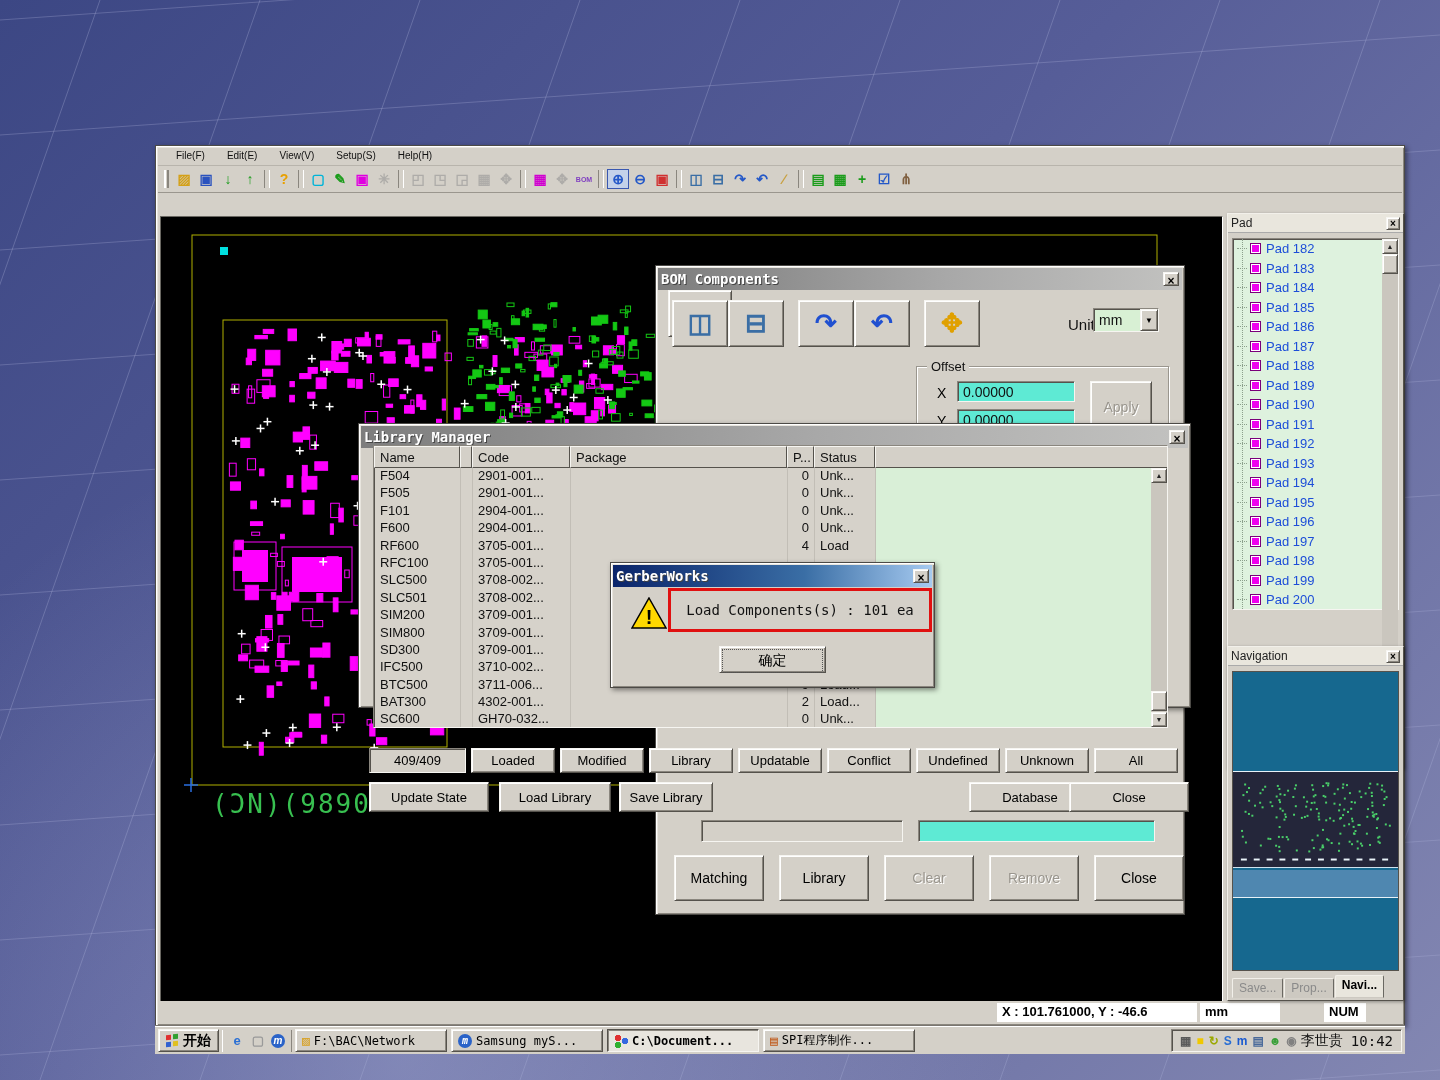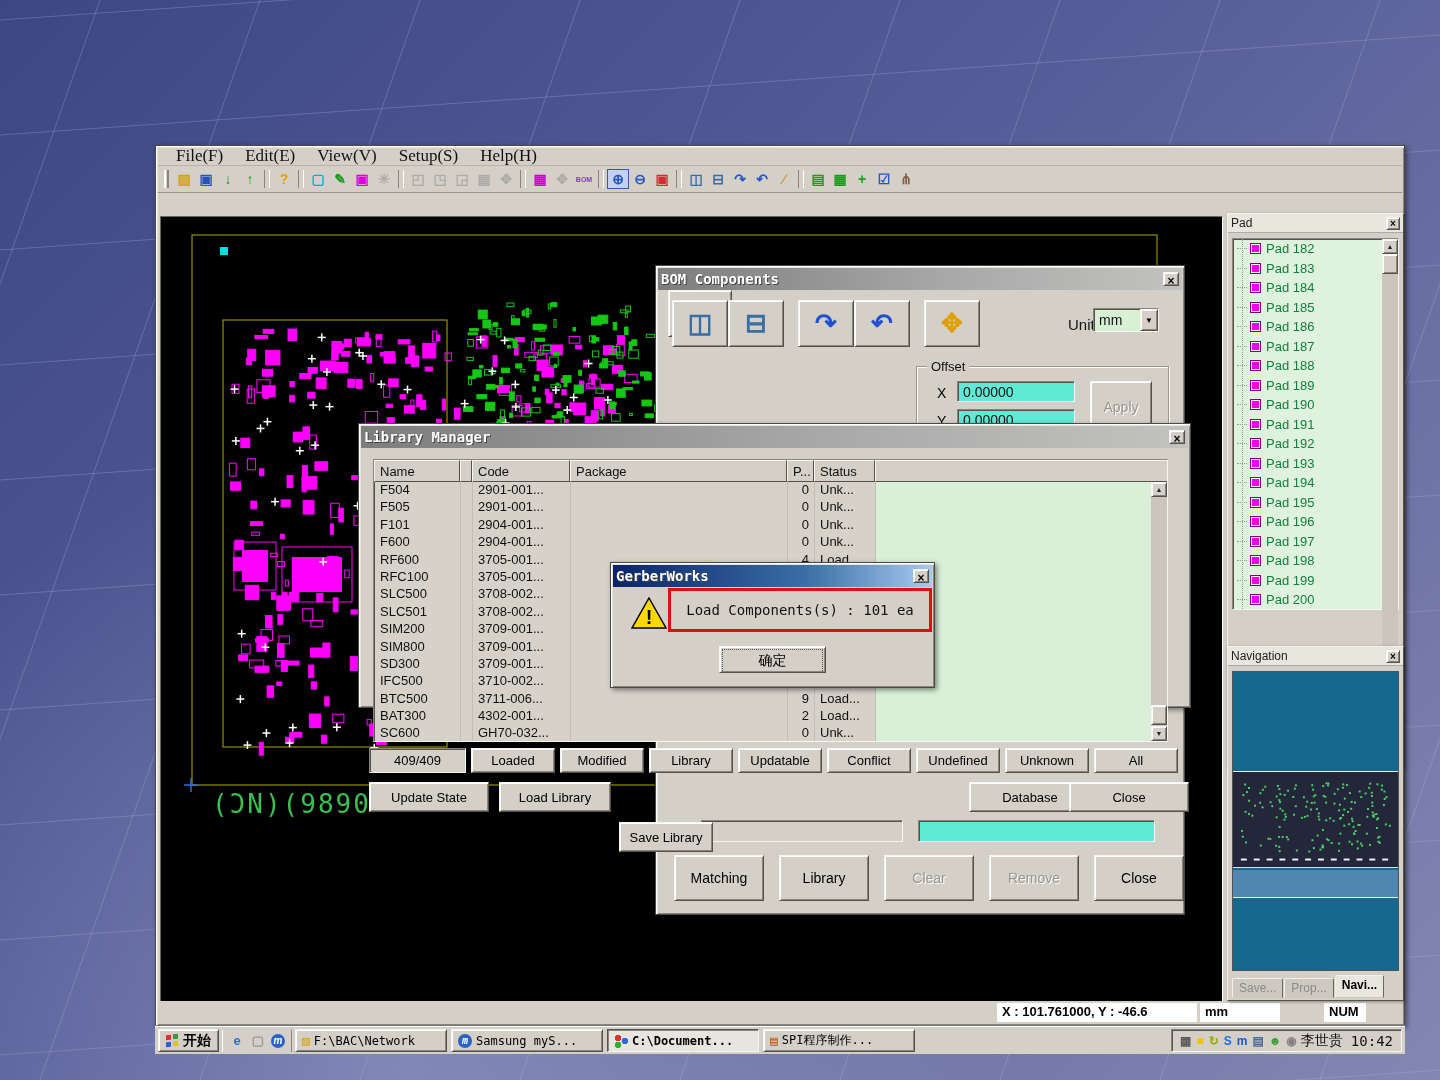--- a/index.html
+++ b/index.html
@@ -26,21 +26,21 @@
 .wbtns{display:flex;gap:2px}
 .wbtn{width:18px;height:15px;font-size:10px;line-height:11px;font-weight:bold;color:#000;position:relative}
 .wbtn.min::before{content:"_";position:absolute;left:4px;top:-2px}
 .wbtn.res::before{content:"\25A1";position:absolute;left:3px;top:1px;font-size:9px}
 .wbtn.cls::before,.xbtn::before{content:"\00D7";font-size:12px;line-height:10px}
 .xbtn{width:16px;height:14px;font-weight:bold}
 .xbtn-sm{width:14px;height:13px;font-weight:bold;font-size:10px}
 .xbtn-sm::before{content:"\00D7"}
 
 #menubar{height:20px;display:flex;align-items:center;padding-left:10px;gap:6px;border-bottom:1px solid #b8b4ac;margin:0 2px}
-.menu-item{font-family:Liberation Serif, serif;font-size:17px;padding:1px 8px;color:#111}
+.menu-item{font-family:Liberation Sans, sans-serif;font-size:10px;padding:1px 8px;color:#111}
 #toolbar{height:27px;display:flex;align-items:center;padding-left:4px;margin:0 2px;border-bottom:1px solid #9a968e;background:#d4d0c8}
 .grip{width:5px;height:18px;border-left:2px solid #fff;border-right:2px solid #8a867e;margin:0 4px 0 2px}
 .tbi{width:22px;height:20px;display:inline-flex;align-items:center;justify-content:center;font-size:14px;font-weight:bold}
 .tbi.sm{font-size:7px;letter-spacing:0}
 .tbi.dis{opacity:.55;filter:grayscale(1)}
 .tbi.act{border:1px solid #3a58b0;background:#c4d2ea}
 .tsep{width:6px;height:18px;border-left:1px solid #8a867e;border-right:1px solid #fff;margin:0 3px}
 
 #canvas{position:absolute;left:4px;top:70px;width:1063px;height:788px;background:#000;border:1px solid;border-color:#6a6862 #fff #fff #6a6862}
 #pcbsvg{width:100%;height:100%}
@@ -52,21 +52,21 @@
 
 .panel{position:absolute;background:#d4d0c8;border:1px solid;border-color:#f2f0ea #55524c #55524c #f2f0ea;box-shadow:1px 1px 3px rgba(0,0,0,.35)}
 #padpanel{left:1071px;top:67px;width:177px;height:556px;z-index:1}
 #navpanel{left:1071px;top:500px;width:177px;height:355px;z-index:1}
 .ptitle{height:19px;display:flex;align-items:center;justify-content:space-between;padding:1px 3px;background:#e9e6dd;border-bottom:1px solid #aaa;font-size:12px;color:#222}
 .padlist{position:absolute;left:4px;right:4px;top:24px;height:372px;background:#def2de;overflow:hidden}
 .padlist::before{content:"";position:absolute;left:9px;top:0;bottom:0;border-left:1px dotted #8ca08c}
 .pitem{height:19.5px;display:flex;align-items:center;padding-left:4px;position:relative}
 .pconn{width:10px;border-top:1px dotted #8ca08c;margin-right:3px}
 .psq{width:11px;height:11px;background:#ee00ee;border:1px solid #7a007a;box-shadow:inset 0 0 0 1px #fff;margin-right:5px}
-.plabel{font-size:13px;color:#15803d}
+.plabel{font-size:13px;color:#1d4ed8}
 .vscroll{position:absolute;right:0;top:0;bottom:0;width:16px;background:#cac6be}
 .sbtn{position:absolute;left:0;width:16px;height:15px;font-size:7px;display:flex;align-items:center;justify-content:center;color:#222}
 .sbtn.up::before{content:"\25B2"}
 .sbtn.dn::before{content:"\25BC"}
 .sthumb{position:absolute;left:0;width:16px;height:20px}
 .tabrow{position:absolute;left:2px;right:2px;bottom:2px;height:23px;display:flex;align-items:flex-end;gap:1px;padding-left:2px}
 .ptab{height:20px;padding:2px 6px;font-size:12px;color:#8a8a8a;background:#cdc9c1;border:1px solid;border-color:#f2f0ea #6a6862 #cdc9c1 #f2f0ea;border-radius:2px 2px 0 0;white-space:nowrap}
 .ptab.on{height:23px;background:#e9e6dd;color:#000;font-weight:bold}
 .navbody{position:absolute;left:4px;right:4px;top:24px;height:300px;background:#16688f;overflow:hidden;border:1px solid #55524c}
 .nvband{position:absolute;left:0;right:0}
@@ -91,21 +91,21 @@
 .ddbtn{width:18px;height:100%;display:flex;align-items:center;justify-content:center}
 .ddbtn::before{content:"\25BC";font-size:8px}
 .grpbox{position:absolute;border:1px solid #9a968e;box-shadow:1px 1px 0 #fff,inset 1px 1px 0 #fff}
 .grplab{position:absolute;top:-8px;left:10px;background:#d4d0c8;padding:0 4px;font-size:13px;color:#111}
 .greenfield{background:#5eead4;font-size:14px;color:#111;padding:2px 5px}
 #bom-btnrow{position:absolute;left:18px;bottom:13px;display:flex;gap:15px}
 #bom-btnrow .btn{width:90px;height:46px;font-size:14px}
 .btn.dis{color:#9a968e;text-shadow:1px 1px 0 #fff}
 
 
-#libtable{position:absolute;left:14px;top:35px;width:795px;height:283px;background:#d9efd7}
+#libtable{position:absolute;left:14px;top:21px;width:795px;height:283px;background:#d9efd7}
 .thead{display:flex;height:22px}
 .hcell{display:flex;align-items:center;padding:0 5px;font-size:13px;color:#111;background:#d4d0c8;border:1px solid;border-color:#f6f5f1 #55524c #55524c #f6f5f1}
 .tbody{position:absolute;left:1px;right:17px;top:22px;bottom:0;overflow:hidden}
 .trow{display:flex;height:17.4px}
 .tcell{padding:0 5px;font-size:13px;color:#111;background:#d6d2ca;border-right:1px solid #c2beb6;white-space:nowrap;overflow:hidden}
 .c0{width:86px}.c1{width:12px}.c2{width:98px}.c3{width:217px}.c4{width:27px;text-align:right}.c5{width:61px}
 .cf{flex:1;background:#d9efd7;border-right:none}
 .hcell.cf{background:#d4d0c8}
 #libscroll{position:absolute;right:0;top:22px;bottom:0;width:16px;background:#cac6be}
 #filterrow{position:absolute;left:10px;top:324px;display:flex;gap:5px;align-items:center}
@@ -1201,21 +1201,21 @@
           <button class="fbtn raised">Library</button>
           <button class="fbtn raised">Updatable</button>
           <button class="fbtn raised">Conflict</button>
           <button class="fbtn raised">Undefined</button>
           <button class="fbtn raised">Unknown</button>
           <button class="fbtn raised">All</button>
         </div>
       <div id="libbtns">
           <button class="lbtn raised" style="left: 0px; width: 120px;">Update State</button>
           <button class="lbtn raised" style="left: 130px; width: 112px;">Load Library</button>
-          <button class="lbtn raised" style="left: 250px; width: 94px; margin-top: 40px;">Save Library</button>
+          <button class="lbtn raised" style="left: 250px; width: 94px;">Save Library</button>
           <button class="lbtn raised" style="left: 600px; width: 122px;">Database</button>
           <button class="lbtn raised" style="left: 700px; width: 120px;">Close</button>
         </div>
     </div>
 
     <div id="msgdlg" class="dlg w3d">
       <div class="titlebar tb-blue">
         <span class="ttext dtitle">GerberWorks</span>
         <button class="xbtn raised cls"></button>
       </div>

